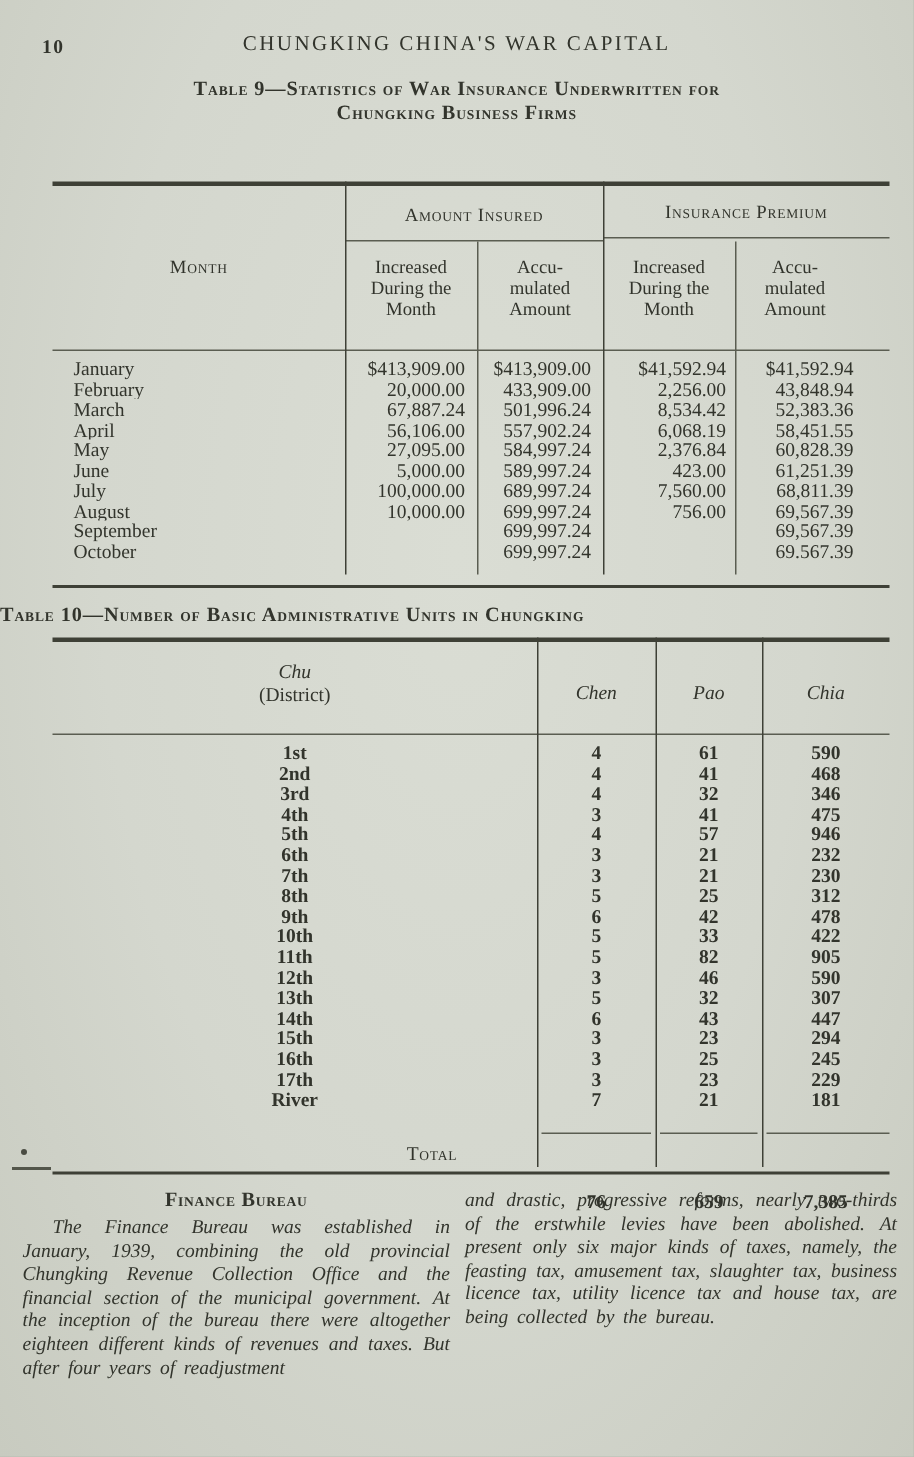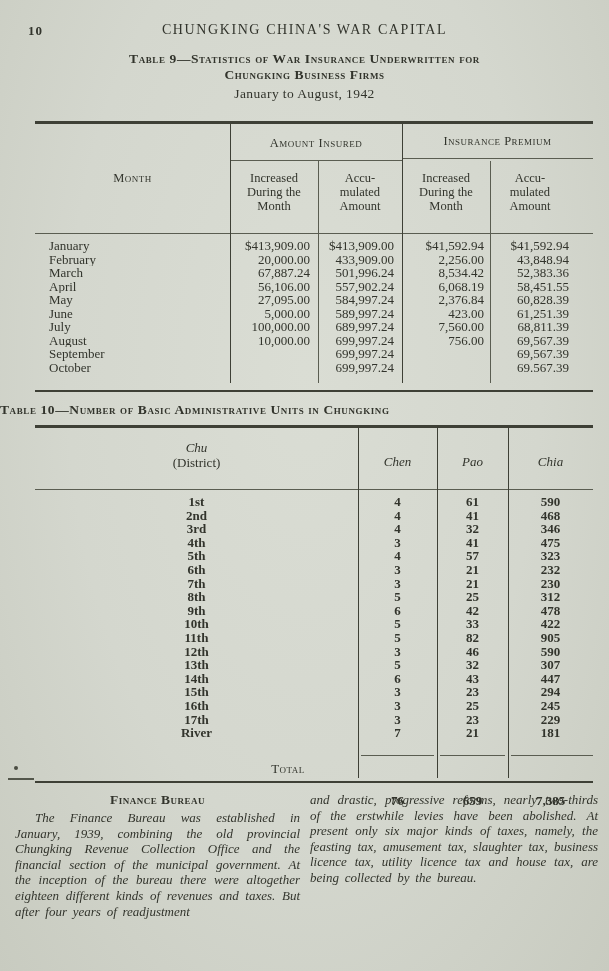--- a/index.html
+++ b/index.html
@@ -65,21 +65,20 @@
 
 <div class="page">
 
   <div class="pageno">10</div>
   <div class="running-title">CHUNGKING CHINA'S WAR CAPITAL</div>
 
   <div class="t9-title sc">
     <div>Table 9—Statistics of War Insurance Underwritten for</div>
     <div>Chungking Business Firms</div>
   </div>
-  <div class="t9-subtitle">January to August, 1942</div>
 
   <div class="t9">
 
     <div class="rule" style="left:0;top:0;width:558px;height:3px;"></div>
     <div class="rule-light" style="left:195px;top:39px;width:172px;height:1px;"></div>
     <div class="rule-light" style="left:367px;top:37px;width:191px;height:1px;"></div>
     <div class="rule-light" style="left:0;top:112px;width:558px;height:1px;"></div>
     <div class="rule" style="left:0;top:269px;width:558px;height:2px;"></div>
 
     <div class="rule" style="left:195px;top:0;width:1px;height:262px;"></div>
@@ -238,21 +237,21 @@
           <tr>
             <td class="c-dist">4th</td>
             <td class="c-chen">3</td>
             <td class="c-pao">41</td>
             <td class="c-chia">475</td>
           </tr>
           <tr>
             <td class="c-dist">5th</td>
             <td class="c-chen">4</td>
             <td class="c-pao">57</td>
-            <td class="c-chia">323</td>
+            <td class="c-chia">946</td>
           </tr>
           <tr>
             <td class="c-dist">6th</td>
             <td class="c-chen">3</td>
             <td class="c-pao">21</td>
             <td class="c-chia">232</td>
           </tr>
           <tr>
             <td class="c-dist">7th</td>
             <td class="c-chen">3</td>

